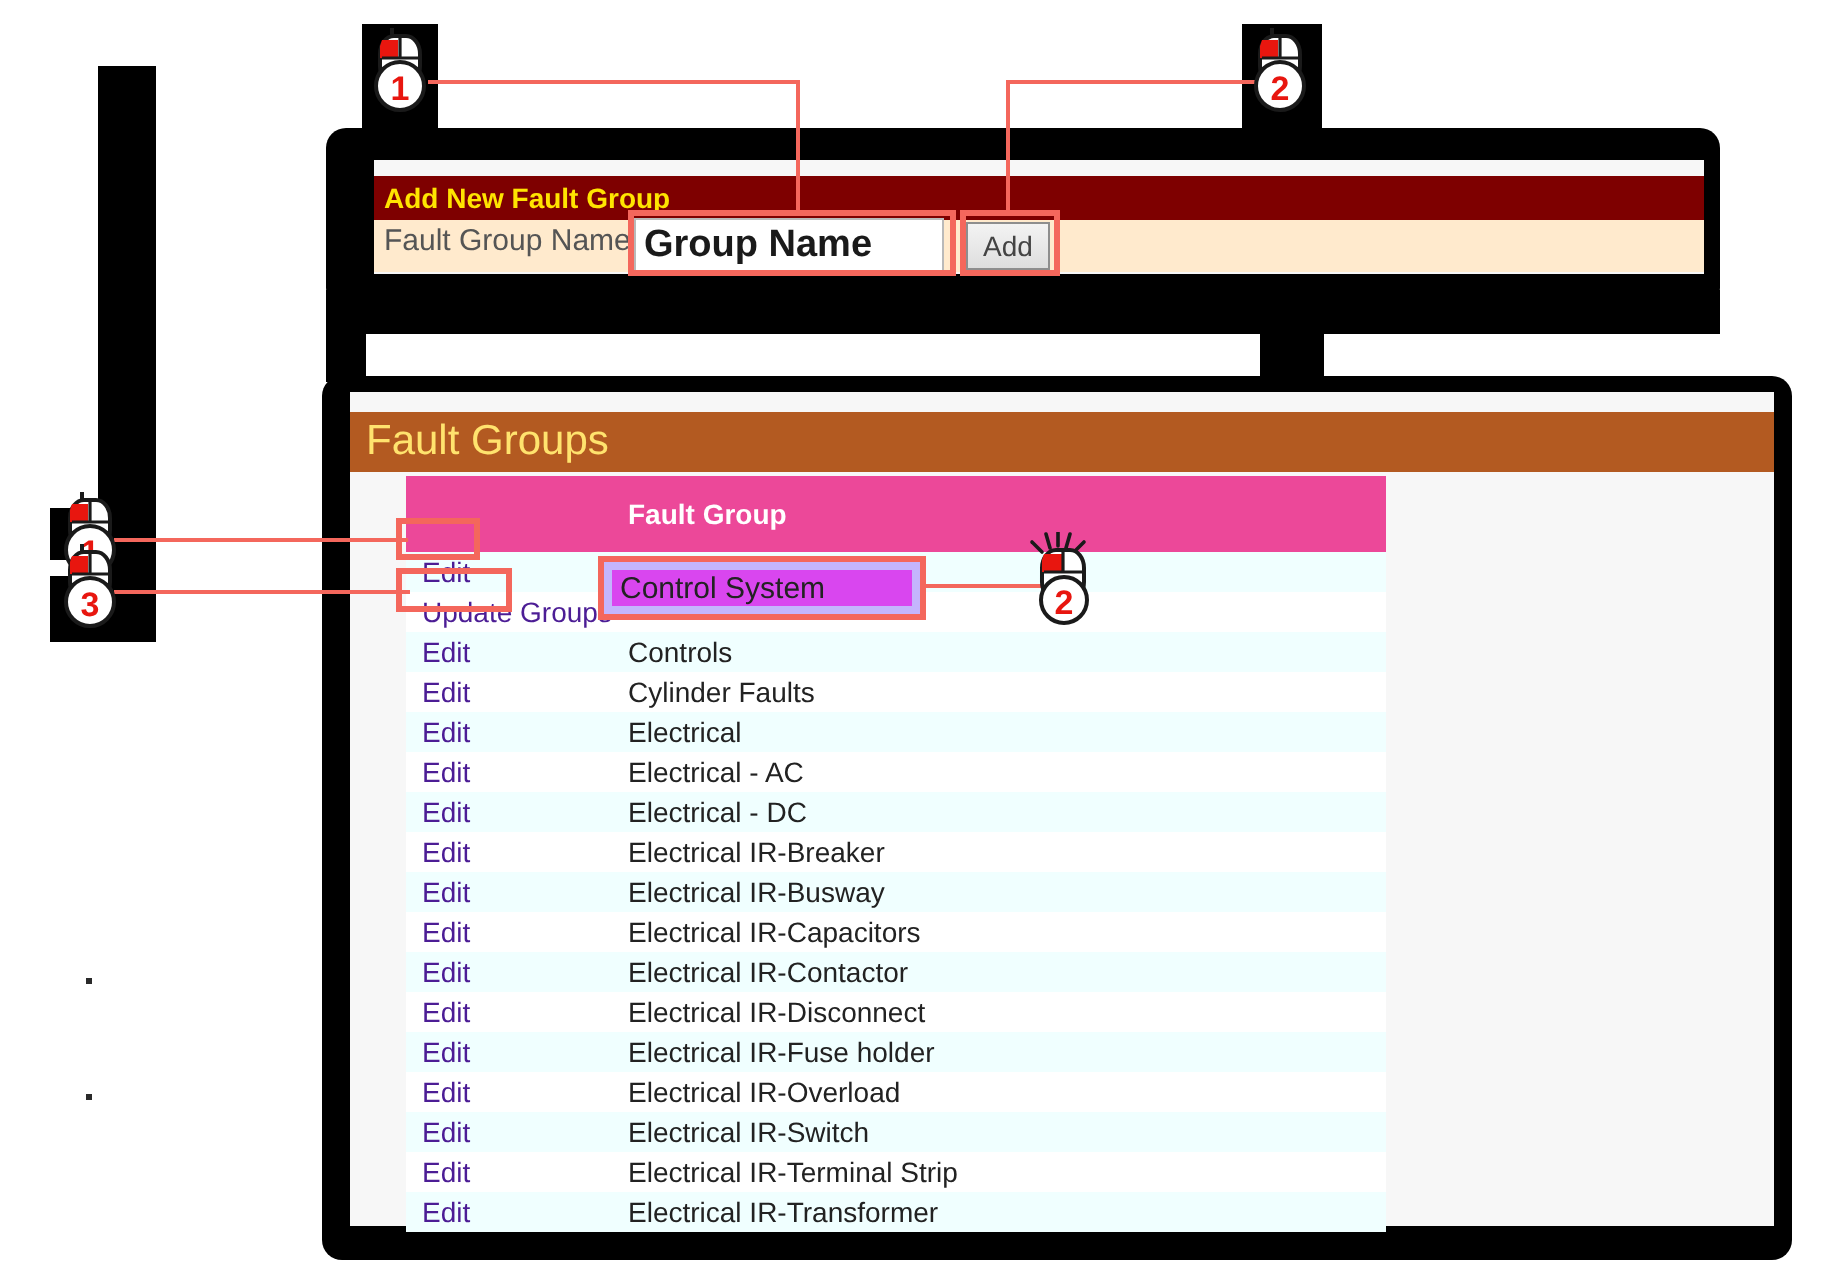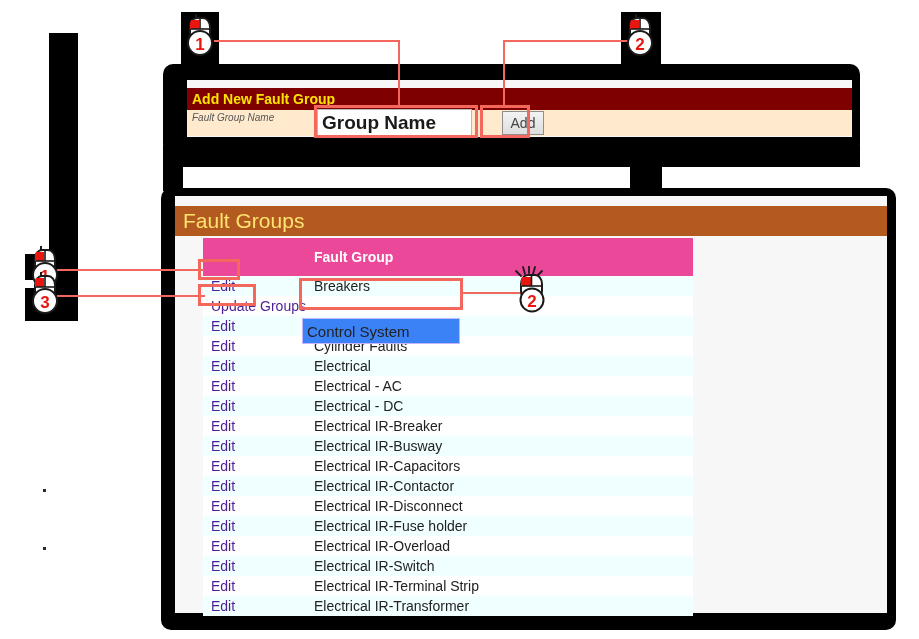--- a/index.html
+++ b/index.html
@@ -34,21 +34,21 @@
     line-height:22px;
     padding-left:5px;box-sizing:border-box;
     white-space:nowrap;
   }
   .add-body{
     position:absolute;left:0;top:30px;width:665px;height:26px;
     background:#ffeacd;
   }
   .fg-label{
     position:absolute;left:5px;top:2px;
-    font-size:10px;color:#555555;white-space:nowrap;font-style:italic;
+    font-size:15px;color:#555555;white-space:nowrap;
   }
   #group-name-input{
     position:absolute;left:130px;top:-1px;
     width:155px;height:27px;
     background:#ffffff;
     border:1px solid #b9b9b9;
     box-sizing:border-box;
     font-family:"Liberation Sans",sans-serif;
     font-weight:bold;font-size:19px;
     color:#1a1a1a;
@@ -58,21 +58,20 @@
   #add-button{
     position:absolute;left:296px;top:1px;
     width:42px;height:24px;
     background:linear-gradient(#f3f3f3,#dedede);
     border:1px solid #8e8e8e;
     box-sizing:border-box;
     font-family:"Liberation Sans",sans-serif;
     font-size:14px;color:#444444;
     cursor:pointer;
     padding:0;
-    margin-left:19px;
   }
 
   
   #groups-panel{left:175px;top:196px;width:712px;height:417px;}
   .groups-title{
     position:absolute;left:0;top:10px;width:712px;height:30px;
     background:#b35a21;
     color:#ffe36e;
     font-size:21px;
     line-height:30px;
@@ -101,26 +100,26 @@
   }
   #groups-table tr.row-alt td{background:#f0ffff;}
   #groups-table tr.row-norm td{background:#ffffff;}
   #groups-table td.cmd{width:95px;color:#222222;}
   .lnk{color:#4c1d95;text-decoration:none;cursor:pointer;}
 
   
   #edit-input{
     position:absolute;left:302px;top:281px;
     width:158px;height:26px;
-    background:#3b82f6;
-    border:1px solid #c4b5fd;
+    background:#d946ef;
+    border:4px solid #c4b5fd;
     box-sizing:border-box;
     font-family:"Liberation Sans",sans-serif;
     font-size:15px;color:#222222;
-    padding:0 4px;outline:none;margin-top:37px;
+    padding:0 4px;outline:none;
   }
 
   
   .hl{
     position:absolute;
     border:3px solid #f4675c;
     box-sizing:border-box;
     background:transparent;
     pointer-events:none;
   }

